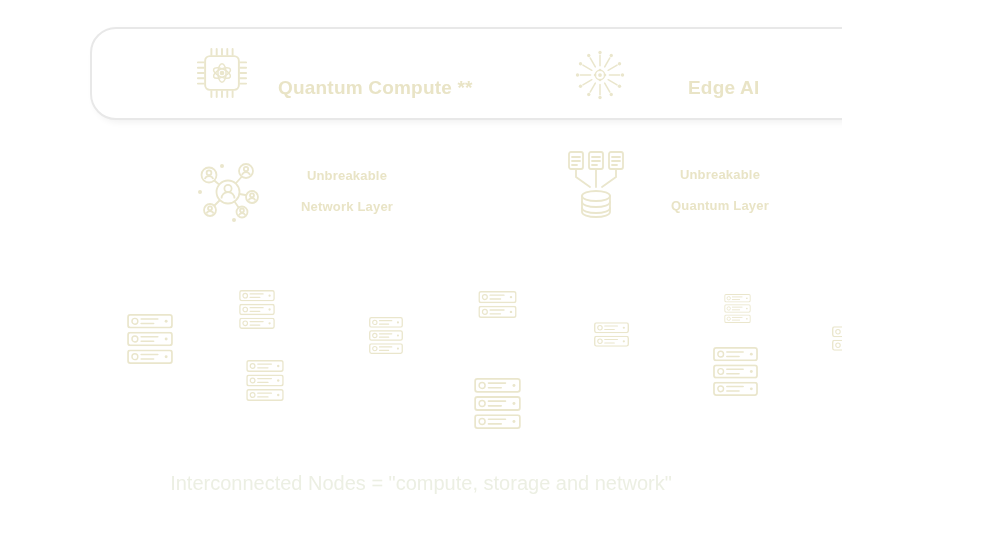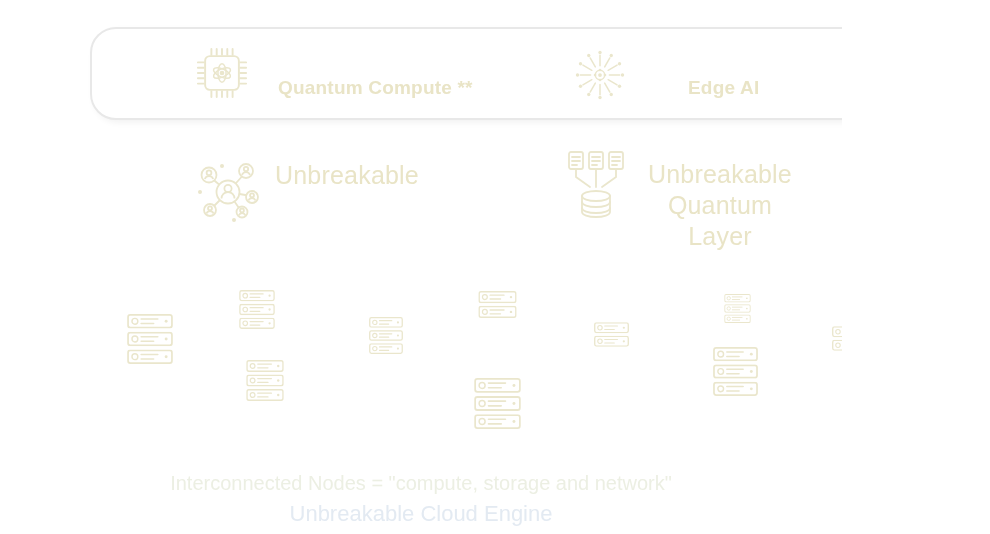--- a/index.html
+++ b/index.html
@@ -20,21 +20,21 @@
   .lbl {
     position:absolute; font-size:19px; font-weight:700; white-space:nowrap;
     color:var(--accent-text, #e9e4c6); letter-spacing:0.2px;
   }
   .panel .lbl { top:48px; }
   .lbl-quantum { left:186px; }
   .lbl-edge { left:596px; }
   
   .layer-label {
     position:absolute; width:170px; text-align:center;
-    font-size:25px; font-weight:400; line-height:31px;
+    font-size:13px; font-weight:700; line-height:31px;
     color:var(--accent-text, #e9e4c6); letter-spacing:0.2px;
   }
   .layer-label.network { left:262px; top:160px; }
   .layer-label.storage { left:635px; top:159px; }
   
   .server { position:absolute; color:var(--icon-stroke, #eae6cc); }
   
   .footer-caption {
     position:absolute; top:472px; left:0; width:100%; text-align:center;
     font-size:20px; color:var(--footer-line1-color, #ecefe3);
@@ -139,20 +139,21 @@
       <path d="M46.8 61.3a3.6 3.6 0 0 1 6.6 0"></path>
     </g>
     <g fill="currentColor">
       <circle cx="30" cy="12" r="2"></circle>
         <circle cx="8" cy="38" r="2"></circle>
         <circle cx="42" cy="66" r="2"></circle>
     </g>
   </svg>
   <div class="layer-label network">
     <div>Unbreakable</div>
+    <div>Network Layer</div>
   </div>
 
   <svg class="icon" style="left:566px; top:150px" width="60" height="72" viewBox="0 0 60 72">
     <g fill="none" stroke="currentColor" stroke-width="1.8" stroke-linecap="round">
       <path d="M10 19v8l14 10M30 19v18M50 19v8l-14 10"></path>
       <rect x="3" y="2" width="14" height="17" rx="2" fill="#ffffff"></rect>
       <path d="M6 7h8M6 11h8M6 15h5"></path>
       <rect x="23" y="2" width="14" height="17" rx="2" fill="#ffffff"></rect>
       <path d="M26 7h8M26 11h8M26 15h5"></path>
       <rect x="43" y="2" width="14" height="17" rx="2" fill="#ffffff"></rect>
@@ -195,15 +196,14 @@
       </svg>
     <svg class="server" style="left:713px; top:347px" width="45" height="49">
         <use href="#srv3"></use>
       </svg>
     <svg class="server" style="left:832px; top:326px" width="35" height="25">
         <use href="#srv2"></use>
       </svg>
   </div>
 
   <div class="footer-caption">Interconnected Nodes = "compute, storage and network"</div>
-  <div class="footer-title">Unbreakable Cloud Engine</div>
 
 </div>
 
 </body></html>

